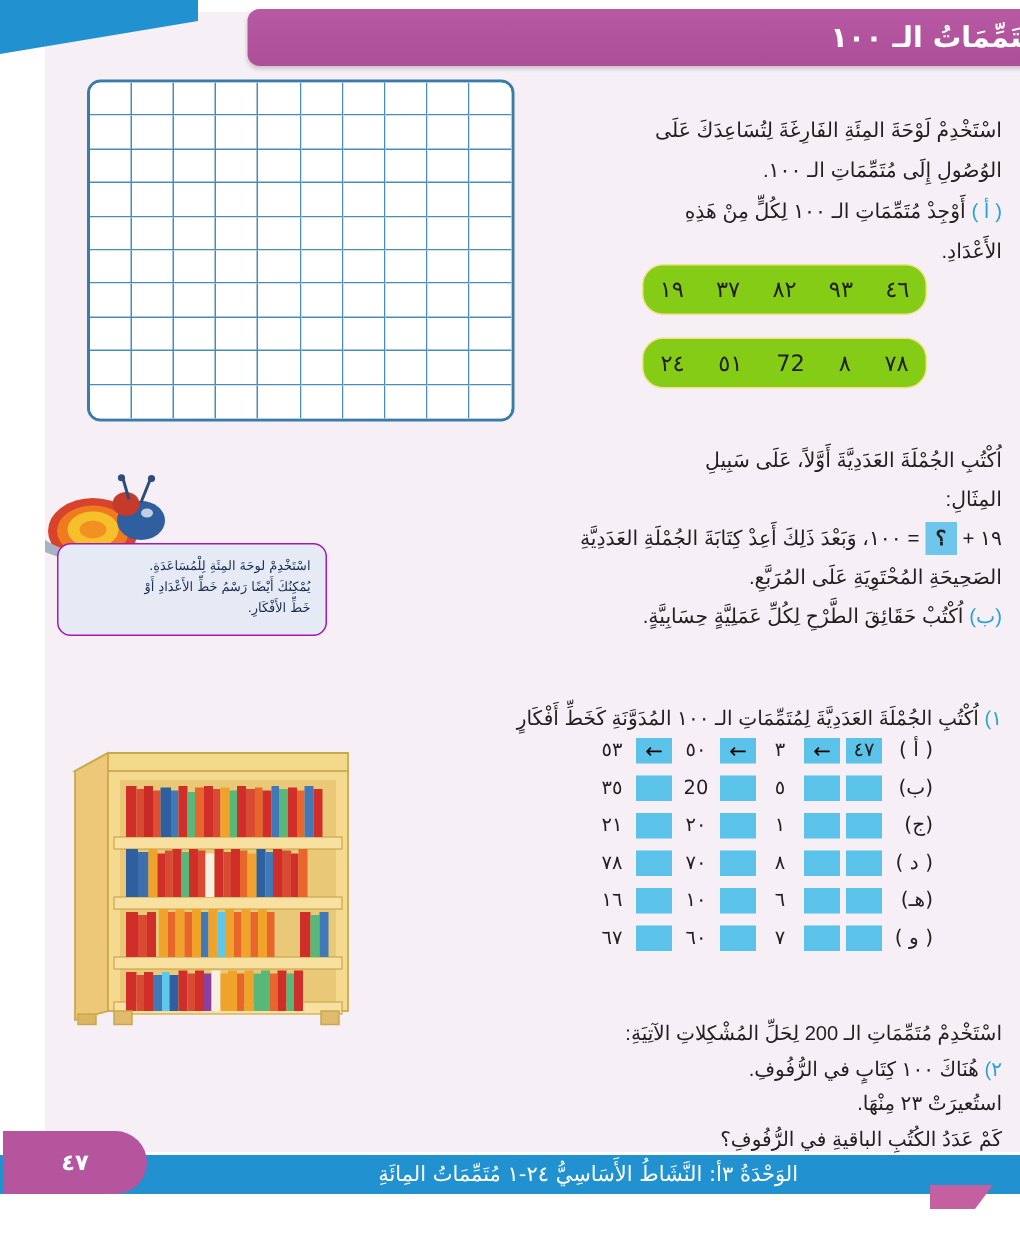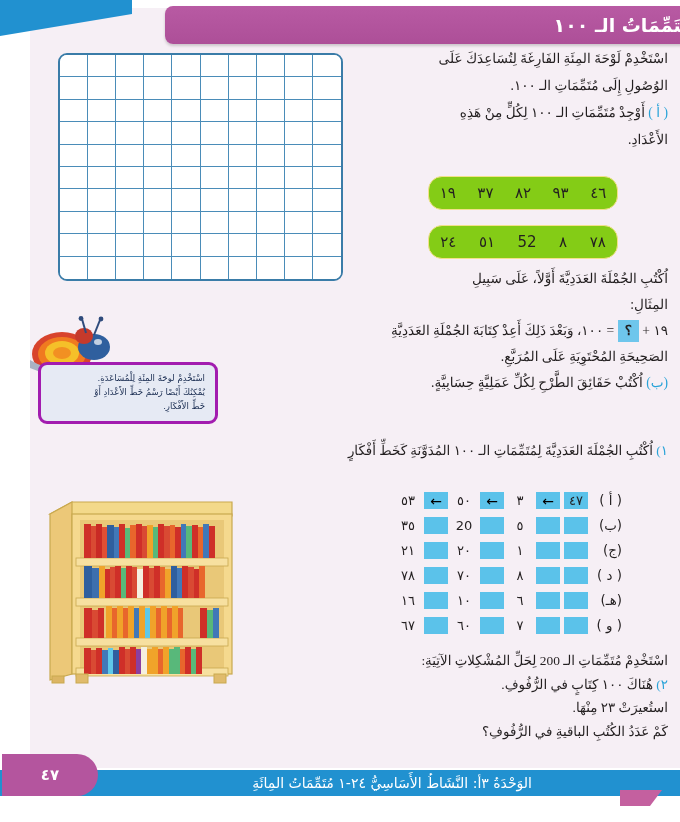--- a/index.html
+++ b/index.html
@@ -81,22 +81,23 @@
     border-bottom: 1px solid #4a8cb8;
     background: #ffffff;
   }
   .grid-cell:nth-child(10n) { border-right: none; }
   .grid-cell:nth-child(n+91) { border-bottom: none; }
 
   
   .rtl-text {
     direction: rtl;
     text-align: right;
-    font-family: Liberation Serif, serif;
+    font-family: Liberation Sans, sans-serif;
     color: #231f20;
+    margin-top: 28px;
   }
 
   #intro-block {
     position: absolute;
     right: 12px; top: 48px;
     width: 296px;
     font-size: 13.6px;
     line-height: 1.62;
   }
   #intro-block .para { margin-bottom: 5px; }
@@ -143,21 +144,21 @@
     text-align: center;
     font-weight: bold;
   }
 
   
   #callout {
     position: absolute;
     left: 38px; top: 362px;
     width: 180px; height: 62px;
     background: #e6eaf4;
-    border: 3px solid #a21caf;
+    border: 1px solid #a21caf;
     border-radius: 9px;
     display: flex;
     align-items: center;
     justify-content: flex-end;
     padding: 3px 10px 3px 6px;
   }
   #callout-text {
     direction: rtl;
     text-align: right;
     font-size: 8.6px;
@@ -401,21 +402,21 @@
   <div class="number-strip" id="strip-1">
       <span class="strip-num">١٩</span>
       <span class="strip-num">٣٧</span>
       <span class="strip-num">٨٢</span>
       <span class="strip-num">٩٣</span>
       <span class="strip-num">٤٦</span>
     </div>
   <div class="number-strip" id="strip-2">
       <span class="strip-num">٢٤</span>
       <span class="strip-num">٥١</span>
-      <span class="strip-num">52</span>
+      <span class="strip-num">72</span>
       <span class="strip-num">٨</span>
       <span class="strip-num">٧٨</span>
     </div>
 
   <div id="example-block" class="rtl-text">
     <div class="para">اُكْتُبِ الجُمْلَةَ العَدَدِيَّةَ أَوَّلاً، عَلَى سَبِيلِ</div>
     <div class="para">المِثَالِ:</div>
     <div class="para">
       <span>١٩ +</span>
       <span class="q-box">؟</span>

